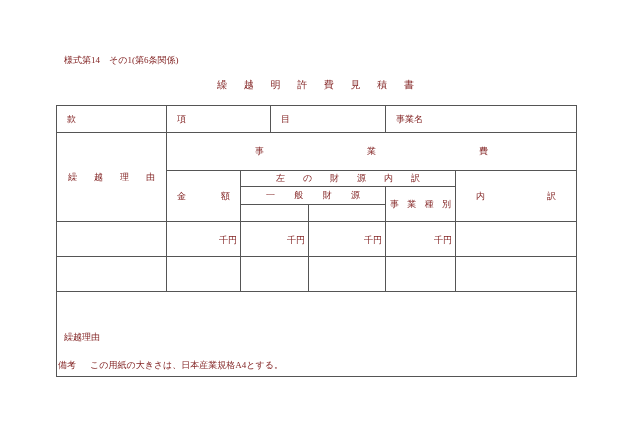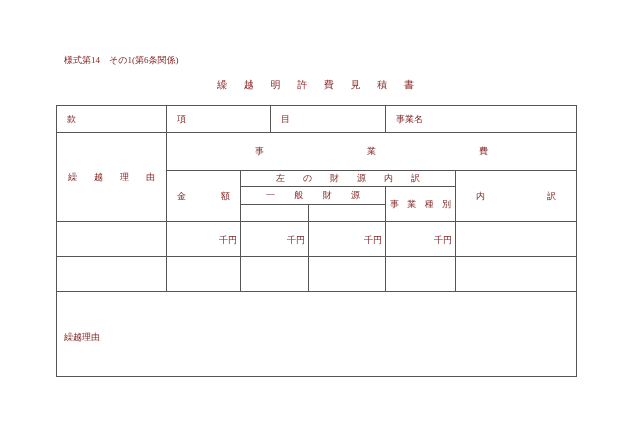--- a/index.html
+++ b/index.html
@@ -171,14 +171,17 @@
       <td></td>
     </tr>
     <tr class="r8">
       <td class="riyuu" colspan="7">
             <div>繰越理由</div>
           </td>
     </tr>
   </tbody>
     </table>
 
+  <div class="remarks">
+    <span>備考</span><span class="remarks-text">この用紙の大きさは、日本産業規格A4とする。</span>
+  </div>
 
 </div>
 
 </body></html>

